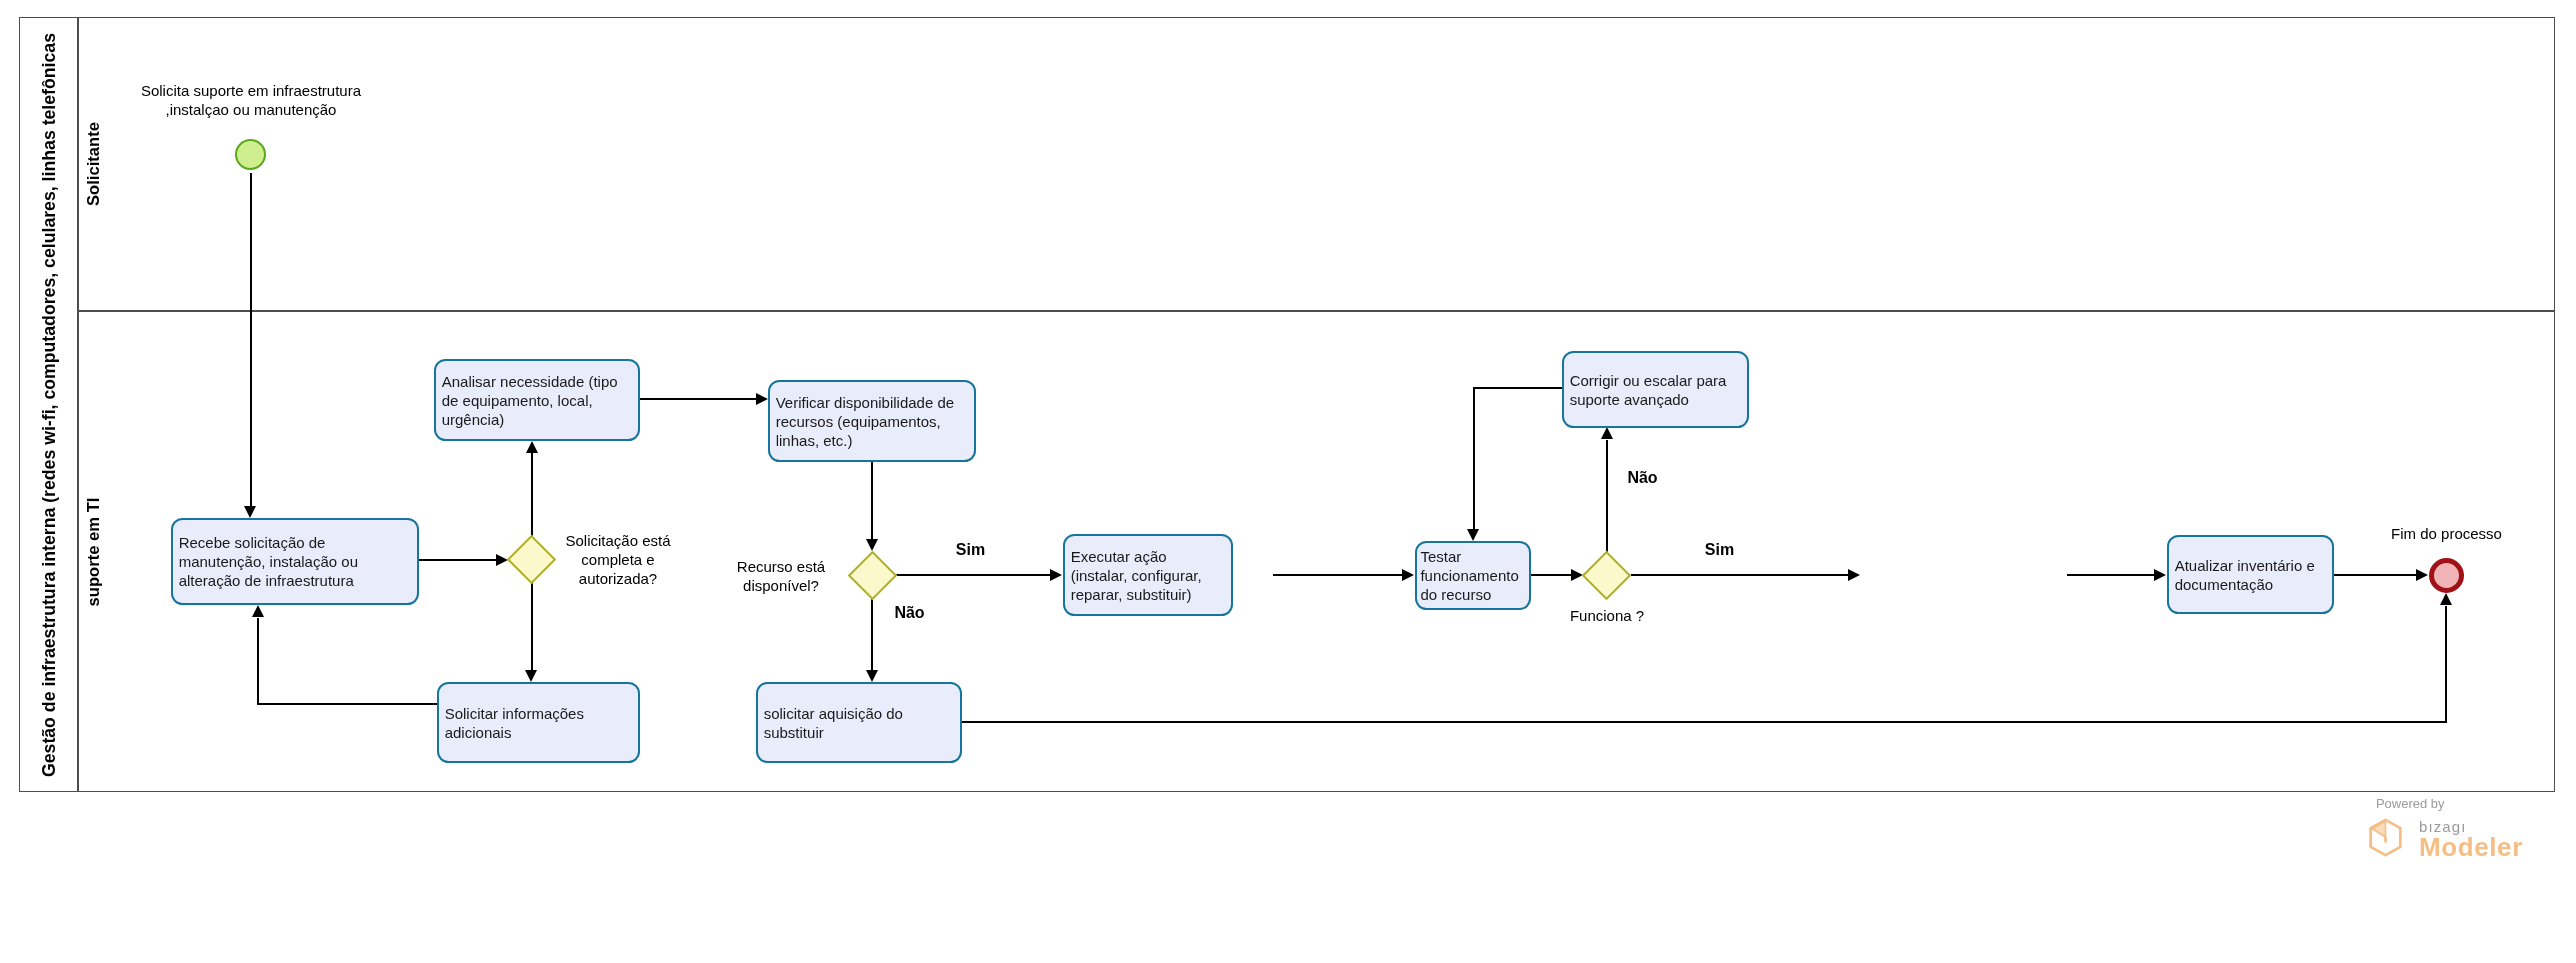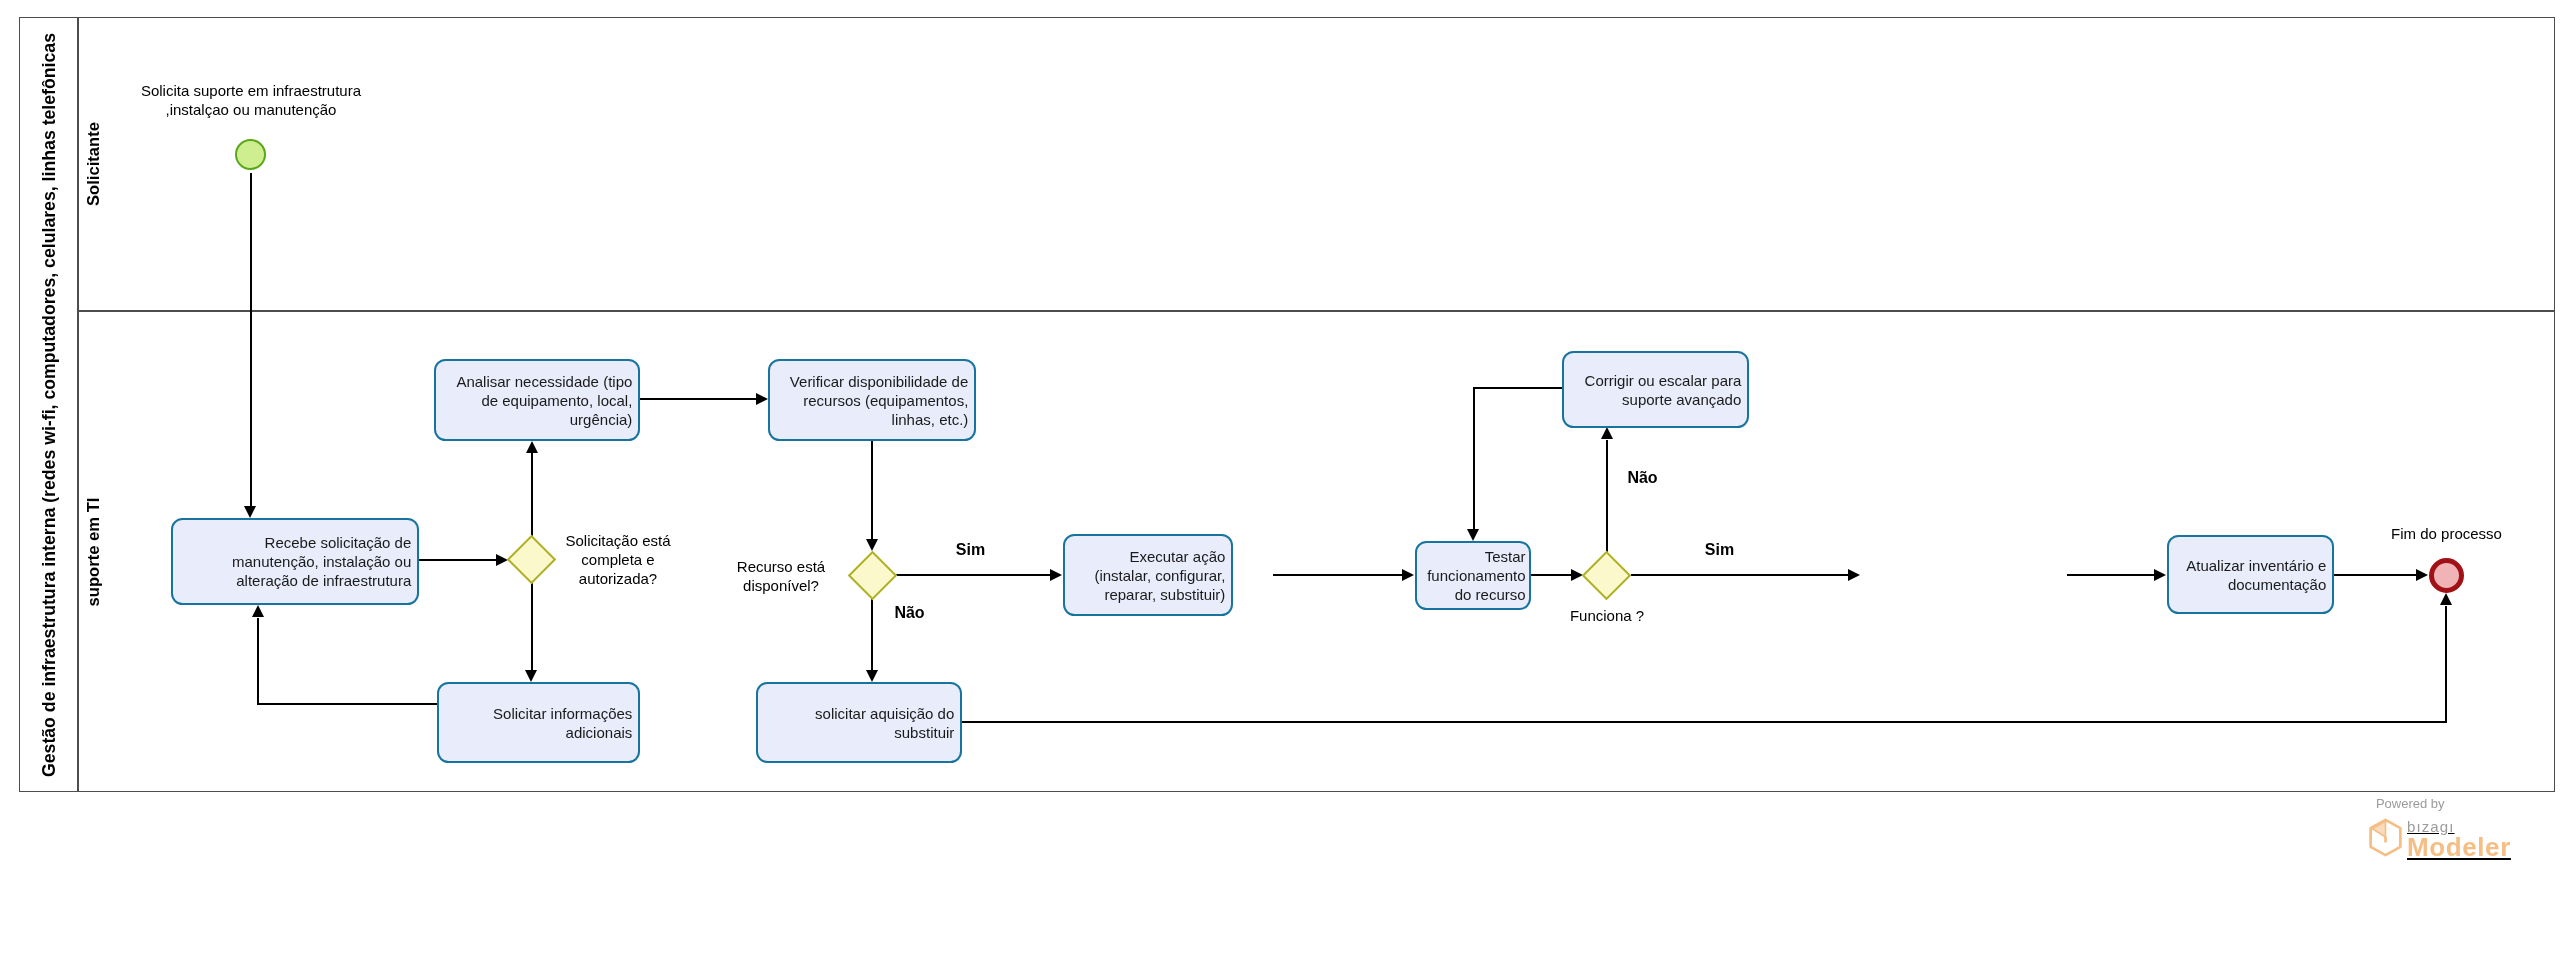--- a/index.html
+++ b/index.html
@@ -12,42 +12,42 @@
   .pool-strip-divider{position:absolute;left:77px;top:17px;width:1.7px;height:775px;background:var(--frame);}
   .lane-divider{position:absolute;left:77px;top:310px;width:2478px;height:1.7px;background:var(--frame);}
   .vtext{position:absolute;transform:translate(-50%,-50%) rotate(-90deg);transform-origin:center;
     white-space:nowrap;font-weight:bold;color:#000;}
   .pool-title{font-size:17.7px;}
   .lane-title{font-size:16.6px;}
 
   
   .task{position:absolute;box-sizing:border-box;border:2.9px solid var(--task_border);
     background:var(--task_fill);border-radius:11.4px;display:flex;align-items:center;justify-content:center;
-    text-align:right;font-size:15px;line-height:19px;color:#1a1a1a;padding:3.4px 5.7px;}
+    text-align:left;font-size:15px;line-height:19px;color:#1a1a1a;padding:3.4px 5.7px;}
   .gw{position:absolute;width:31px;height:31px;box-sizing:content-box;border:2.3px solid var(--gateway_border);
     background:var(--gateway_fill);transform:rotate(45deg);}
   .evt{position:absolute;border-radius:50%;box-sizing:content-box;}
   .evt.start{width:27px;height:27px;border:2.9px solid var(--start_border);background:var(--start_fill);}
   .evt.end{width:25px;height:25px;border:5.1px solid var(--end_border);background:var(--end_fill);}
   .lbl{position:absolute;font-size:15px;line-height:19px;color:#000;text-align:center;}
   .flow-lbl{position:absolute;font-size:16px;font-weight:bold;color:#000;text-align:center;width:51px;}
 
   
   .hl{position:absolute;height:1.7px;background:var(--line);}
   .vl{position:absolute;width:1.7px;background:var(--line);}
   .arr{position:absolute;width:0;height:0;}
   .ar-r{border-top:6.3px solid transparent;border-bottom:6.3px solid transparent;border-left:12.6px solid var(--line);}
   .ar-d{border-left:6.3px solid transparent;border-right:6.3px solid transparent;border-top:12.6px solid var(--line);}
   .ar-u{border-left:6.3px solid transparent;border-right:6.3px solid transparent;border-bottom:12.6px solid var(--line);}
 
   
   .brand{position:absolute;left:2369px;top:796px;width:188px;}
   .brand .powered{font-size:13px;color:var(--brand_gray);margin-left:6.9px;}
   .brand .row{display:flex;align-items:flex-start;margin-top:6.9px;}
-  .brand .texts{margin-left:5px;text-decoration:underline;}
+  .brand .texts{margin-left:17px;}
   .brand .bizagi{font-size:15px;color:var(--brand_gray);letter-spacing:1.1px;}
   .brand .modeler{font-size:26px;font-weight:bold;color:var(--brand_orange);line-height:25px;letter-spacing:0.6px;}
 </style>
 </head>
 <body>
 
 <div id="canvas">
 
   <div class="pool"></div>
   <div class="pool-strip-divider"></div>
@@ -112,21 +112,21 @@
   <div class="arr ar-u" style="left:2440px;top:593px;"></div>
 
   <div class="lbl" style="left:137px;top:81px;width:228px;">Solicita suporte em infraestrutura ,instalçao ou manutenção</div>
   <div class="evt start" style="left:235px;top:139px;"></div>
 
   <div class="lbl" style="left:2361px;top:524px;width:171px;">Fim do processo</div>
   <div class="evt end" style="left:2429px;top:558px;"></div>
 
   <div class="task" style="left:171px;top:518px;width:248px;height:87px;">Recebe solicitação de manutenção, instalação ou alteração de infraestrutura</div>
   <div class="task" style="left:434px;top:359px;width:206px;height:82px;">Analisar necessidade (tipo de equipamento, local, urgência)</div>
-  <div class="task" style="left:768px;top:359px;width:208px;height:82px;">Verificar disponibilidade de recursos (equipamentos, linhas, etc.)</div>
+  <div class="task" style="left:768px;top:380px;width:208px;height:82px;">Verificar disponibilidade de recursos (equipamentos, linhas, etc.)</div>
   <div class="task" style="left:1063px;top:534px;width:170px;height:82px;">Executar ação (instalar, configurar, reparar, substituir)</div>
   <div class="task" style="left:1415px;top:541px;width:116px;height:69px;padding:2.3px 3.4px;">Testar funcionamento do recurso</div>
   <div class="task" style="left:1562px;top:351px;width:187px;height:77px;">Corrigir ou escalar para suporte avançado</div>
   <div class="task" style="left:2167px;top:535px;width:167px;height:79px;">Atualizar inventário e documentação</div>
   <div class="task" style="left:437px;top:682px;width:203px;height:81px;">Solicitar informações adicionais</div>
   <div class="task" style="left:756px;top:682px;width:206px;height:81px;">solicitar aquisição do substituir</div>
 
   <div class="gw" style="left:514px;top:542px;"></div>
   <div class="lbl" style="left:544px;top:531px;width:148px;">Solicitação está completa e autorizada?</div>
 

